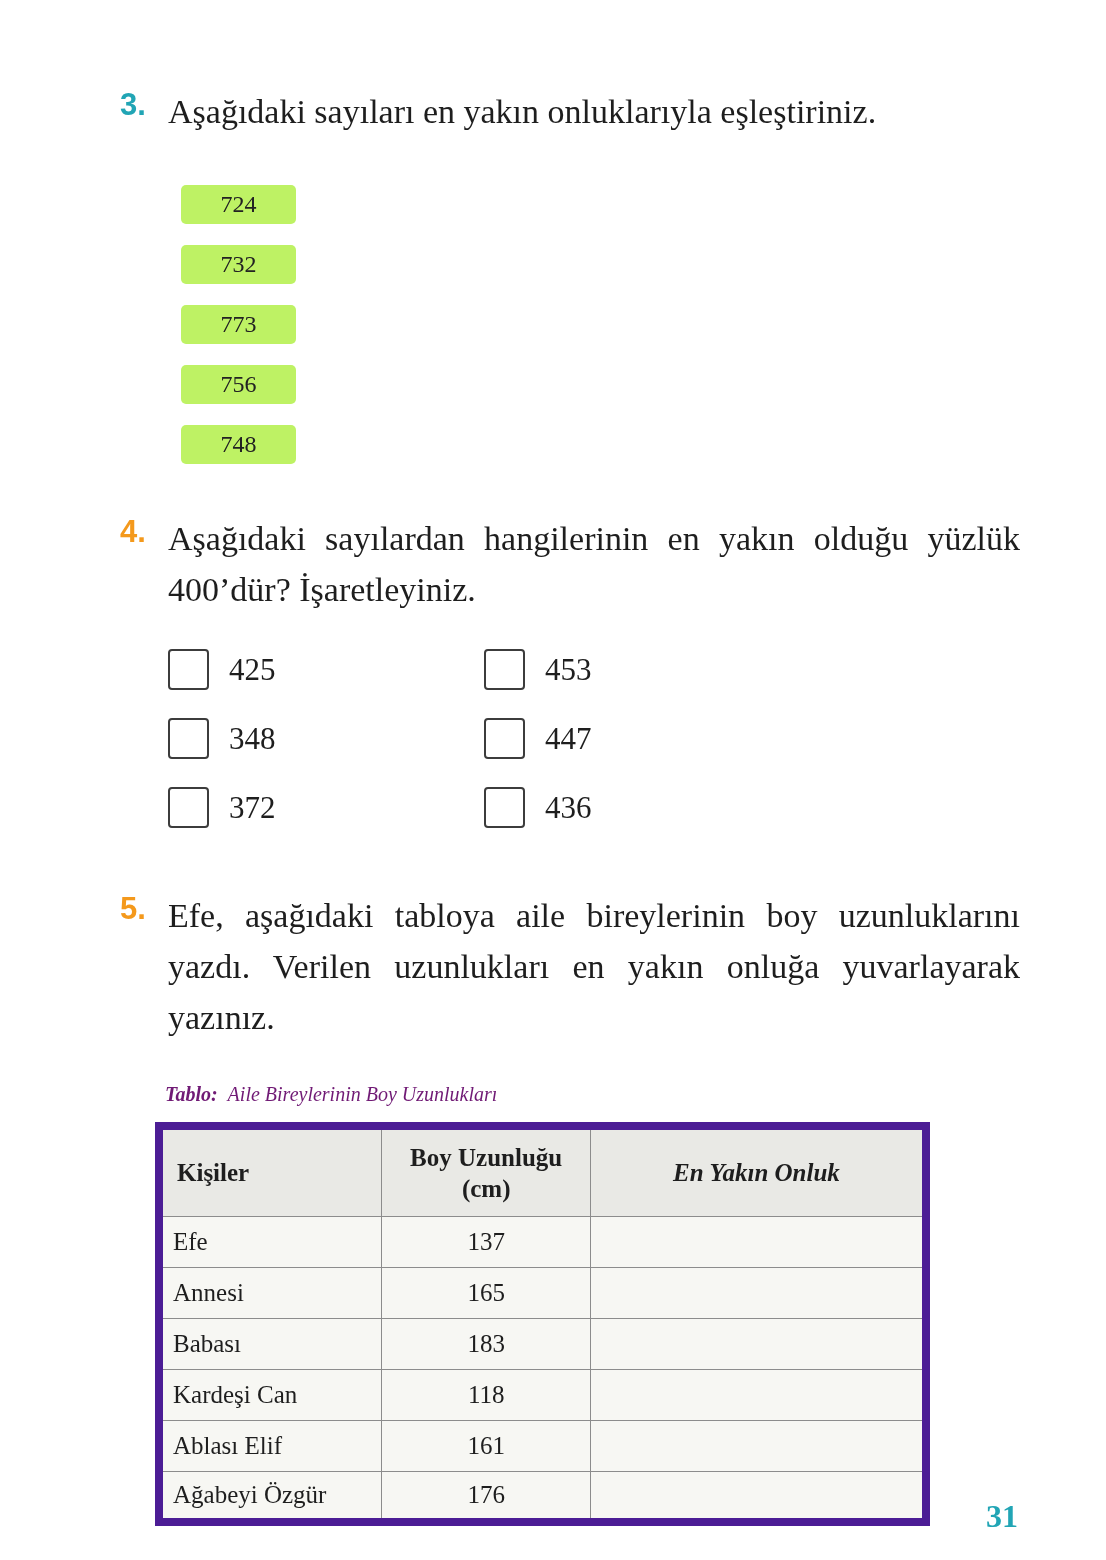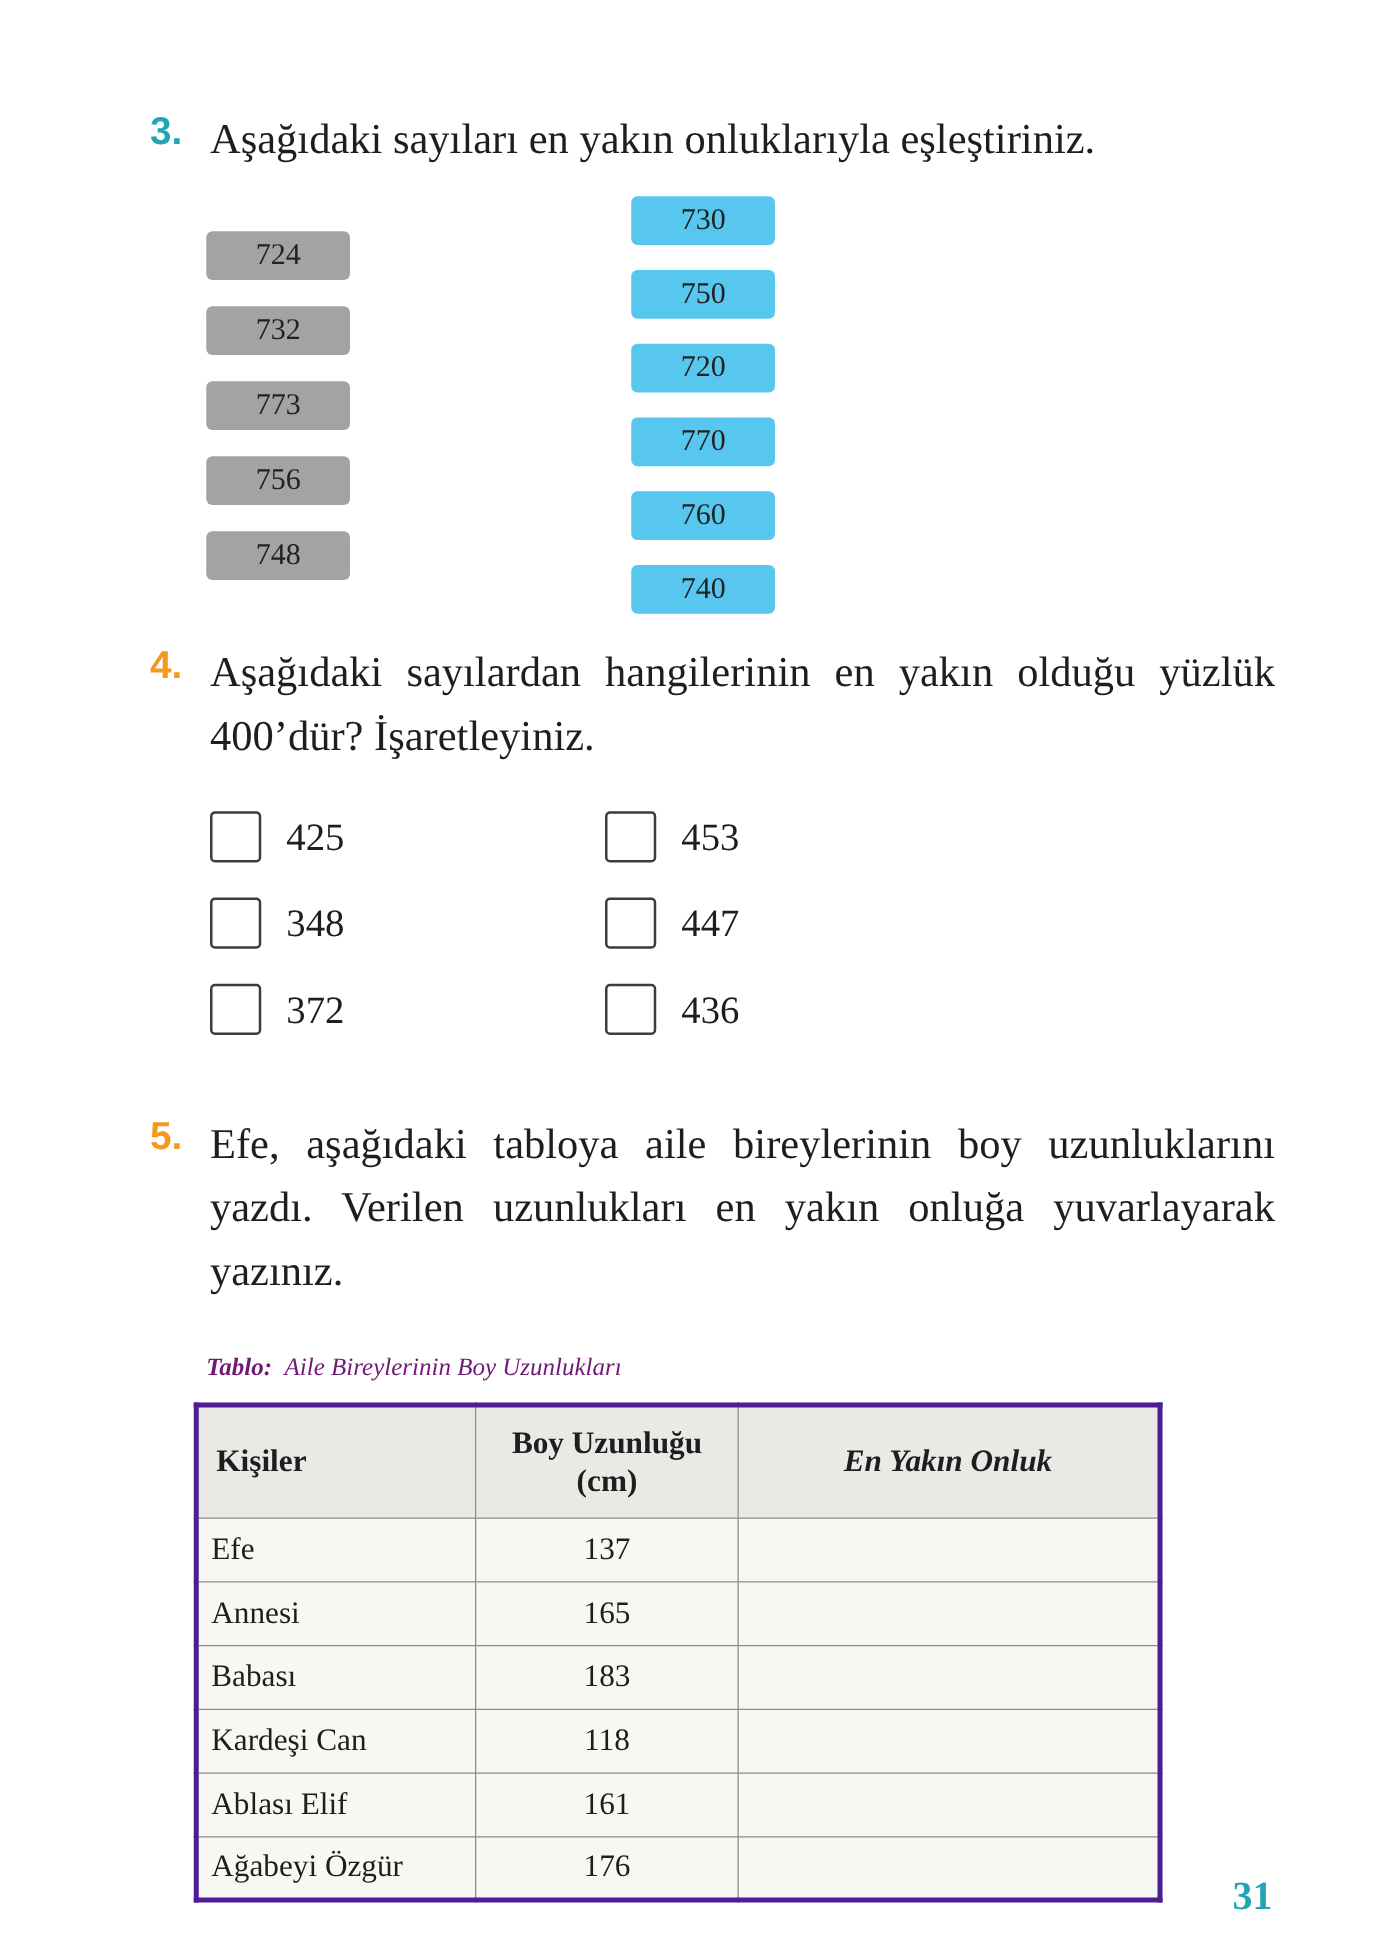--- a/index.html
+++ b/index.html
@@ -31,21 +31,21 @@
   
   .match-area { position:relative; height:334px; margin-top:20px; }
   .match-col { position:absolute; display:flex; flex-direction:column; }
   .match-col.left  { left:45px;  top:28px; gap:21px; }
   .match-col.right { left:385px; top:0;   gap:20px; }
   .match-box {
     width:115px; height:39px; border-radius:5px;
     display:flex; align-items:center; justify-content:center;
     font-size:24px; color:#222;
   }
-  .match-box.pink { background:#a3a3a3; }
+  .match-box.pink { background:#bef264;margin-left:16px; }
   .match-box.blue { background:#57c7f0; }
 
   
   .q4 { margin-top:22px; }
   .options { margin-top:34px; display:flex; flex-direction:column; gap:28px; }
   .opt-row { display:flex; align-items:center; }
   .opt { display:flex; align-items:center; gap:20px; }
   .opt.first { margin-left:48px; width:316px; }
   .checkbox {
     width:41px; height:41px; background:#ffffff;
@@ -57,21 +57,21 @@
   
   .q5 { margin-top:62px; }
   .table-caption { margin:40px 0 0 45px; font-size:20px; font-style:italic; color:#701a75; }
   .table-caption .cap-label { font-weight:bold; margin-right:10px; }
 
   table.height-table {
     margin:16px 0 0 35px;
     border-collapse:collapse;
     width:775px;
     background:#f7f7f3;
-    border:4px solid #4c1d95;
+    border:8px solid #4c1d95;
   }
   table.height-table th, table.height-table td {
     border:1.5px solid #8c8c8c;
     font-size:25px;
   }
   table.height-table th {
     background:#e9e9e5;
     height:90px;
     font-weight:bold;
     text-align:center;
@@ -103,28 +103,20 @@
       <p class="q-text">Aşağıdaki sayıları en yakın onluklarıyla eşleştiriniz.</p>
     </div>
     <div class="match-area">
       <div class="match-col left">
         <div class="match-box pink">724</div>
         <div class="match-box pink">732</div>
         <div class="match-box pink">773</div>
         <div class="match-box pink">756</div>
         <div class="match-box pink">748</div>
       </div>
-      <div class="match-col right">
-        <div class="match-box blue">730</div>
-        <div class="match-box blue">750</div>
-        <div class="match-box blue">720</div>
-        <div class="match-box blue">770</div>
-        <div class="match-box blue">760</div>
-        <div class="match-box blue">740</div>
-      </div>
     </div>
   </section>
 
   <section class="q q4">
     <div class="q-head">
       <span class="q-num orange">4.</span>
       <p class="q-text">Aşağıdaki sayılardan hangilerinin en yakın olduğu yüzlük 400’dür? İşaretleyiniz.</p>
     </div>
     <div class="options">
       <div class="opt-row">

